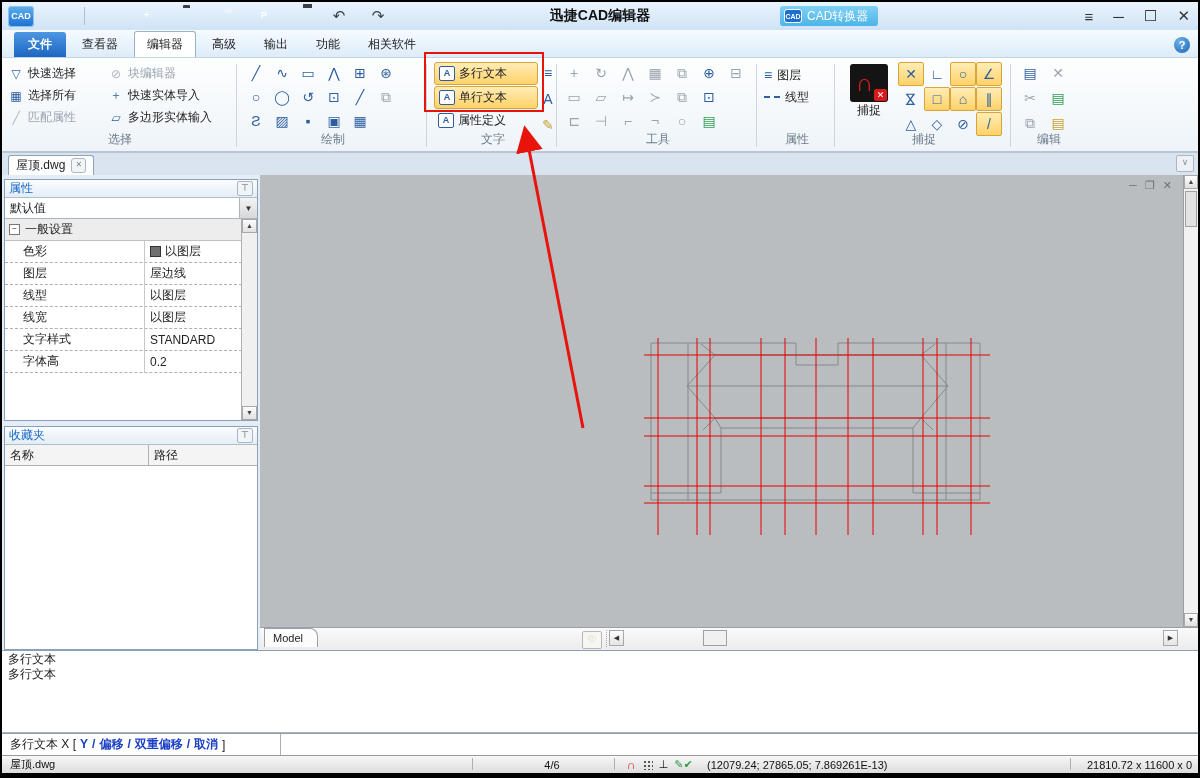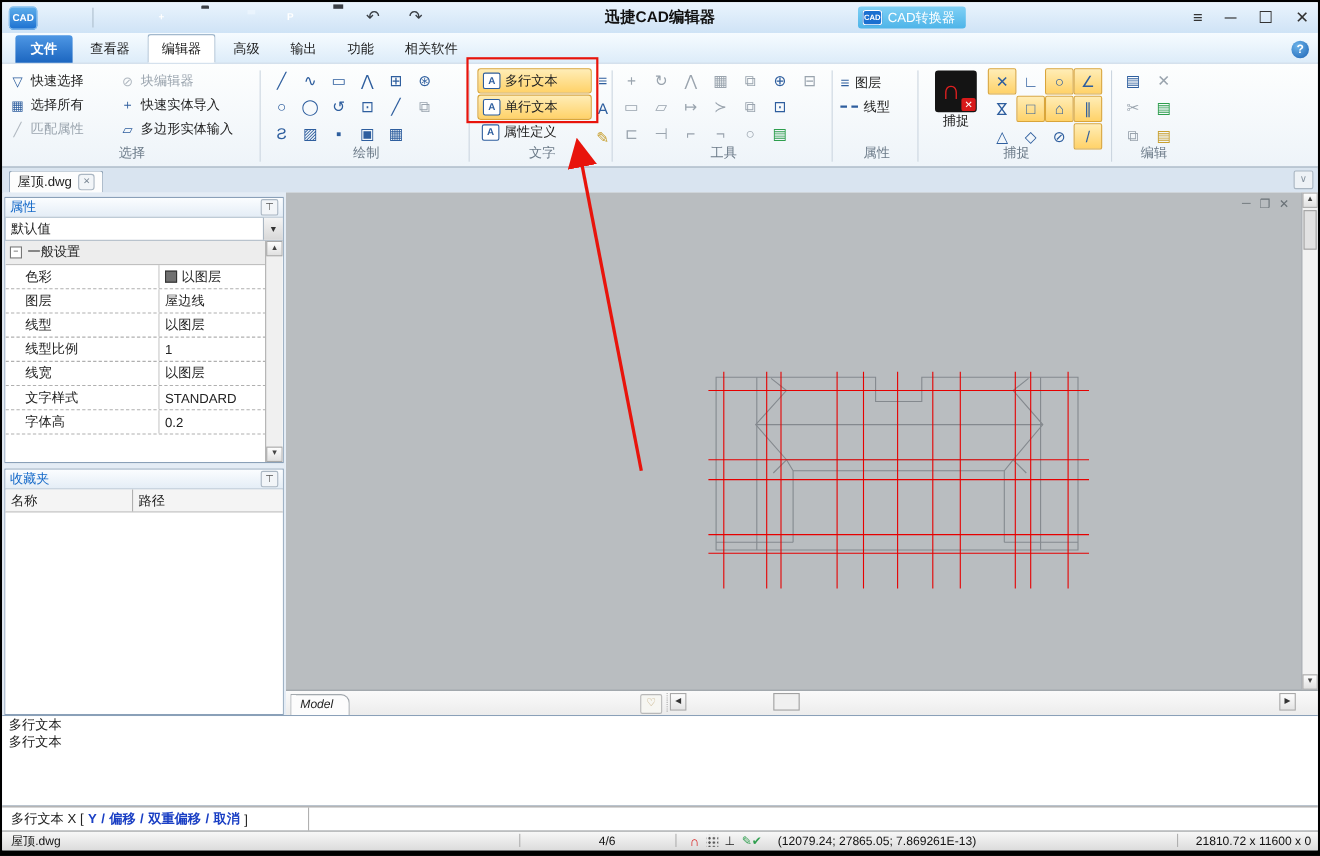--- a/index.html
+++ b/index.html
@@ -107,31 +107,31 @@
   .prow.section .lab{border-right:none;padding-left:4px;font-weight:normal;display:flex;gap:5px;}
   .minusbox{width:9px;height:9px;border:1px solid #777;background:#fff;color:#333;font-size:8px;
     line-height:7px;text-align:center;}
   .swatch{width:9px;height:9px;background:#707070;border:1px solid #333;display:inline-block;}
   .vscroll{position:absolute;right:0;top:0;bottom:0;width:15px;background:#f0f0f0;border-left:1px solid #b0b0b0;}
   .sbtn{position:absolute;left:0;right:0;height:14px;background:linear-gradient(#fdfdfd,#e0e0e0);
     border:1px solid #a8a8a8;box-sizing:border-box;color:#444;font-size:7px;text-align:center;line-height:12px;cursor:pointer;}
   .favtable{flex:1;display:flex;flex-direction:column;}
   .favhead{display:flex;height:20px;background:#f4f4f4;border-bottom:1px solid #b0b0b0;flex:0 0 auto;}
   .favhead div{display:flex;align-items:center;padding-left:5px;box-sizing:border-box;}
-  .favhead .c1{width:116px;border-right:1px solid #b0b0b0;}
+  .favhead .c1{width:144px;border-right:1px solid #b0b0b0;}
   .favbody{flex:1;background:#fff;}
   
   .canvas{flex:1;position:relative;background:#b9bdc0;min-width:0;display:flex;flex-direction:column;}
   .cv-area{flex:1;position:relative;overflow:hidden;}
   .mdi{position:absolute;right:26px;top:4px;display:flex;gap:8px;color:#6b7378;font-size:11px;}
   .mdi span{cursor:pointer;}
   .cv-vscroll{position:absolute;right:0;top:0;bottom:0;width:14px;background:#f2f2f2;border-left:1px solid #9aa0a6;}
   .cv-vscroll .thumb{position:absolute;left:1px;right:1px;top:16px;height:34px;background:#e2e2e2;border:1px solid #a0a0a0;}
   .modelbar{height:22px;background:linear-gradient(#fafafa,#ececec);border-top:1px solid #9aa0a6;
-    position:relative;flex:0 0 auto;display:flex;align-items:flex-end;font-style:italic;}
+    position:relative;flex:0 0 auto;display:flex;}
   .modeltab{height:18px;background:#fcfcfc;border:1px solid #9aa0a6;border-bottom:none;
     margin-left:4px;padding:0 14px 0 8px;display:flex;align-items:center;font-size:11px;
     border-radius:0 8px 0 0;cursor:pointer;}
   .chevbtn{position:absolute;left:322px;top:3px;width:18px;height:16px;border:1px solid #b8b8b8;
     border-radius:2px;background:#f6f6f2;color:#c0a878;font-size:10px;text-align:center;line-height:15px;cursor:pointer;}
   .hscroll{position:absolute;left:346px;right:20px;top:2px;height:17px;border-left:1px dotted #aaa;}
   .harrow{position:absolute;top:0;width:15px;height:16px;background:linear-gradient(#fdfdfd,#e4e4e4);
     border:1px solid #a8a8a8;box-sizing:border-box;font-size:7px;color:#333;text-align:center;line-height:14px;cursor:pointer;}
   .hthumb{position:absolute;left:96px;top:0;width:24px;height:16px;background:#f0f0f0;border:1px solid #a0a0a0;
     box-sizing:border-box;cursor:grab;}
@@ -401,24 +401,20 @@
                 <div class="lab">色彩</div>
                 <div class="val"><span class="swatch" style="background: rgb(112, 112, 112);"></span>以图层</div>
               </div>
               <div class="prow">
                 <div class="lab">图层</div>
                 <div class="val">屋边线</div>
               </div>
               <div class="prow">
                 <div class="lab">线型</div>
                 <div class="val">以图层</div>
-              </div>
-              <div class="prow">
-                <div class="lab">线型比例</div>
-                <div class="val">1</div>
               </div>
               <div class="prow">
                 <div class="lab">线宽</div>
                 <div class="val">以图层</div>
               </div>
               <div class="prow">
                 <div class="lab">文字样式</div>
                 <div class="val">STANDARD</div>
               </div>
               <div class="prow">

